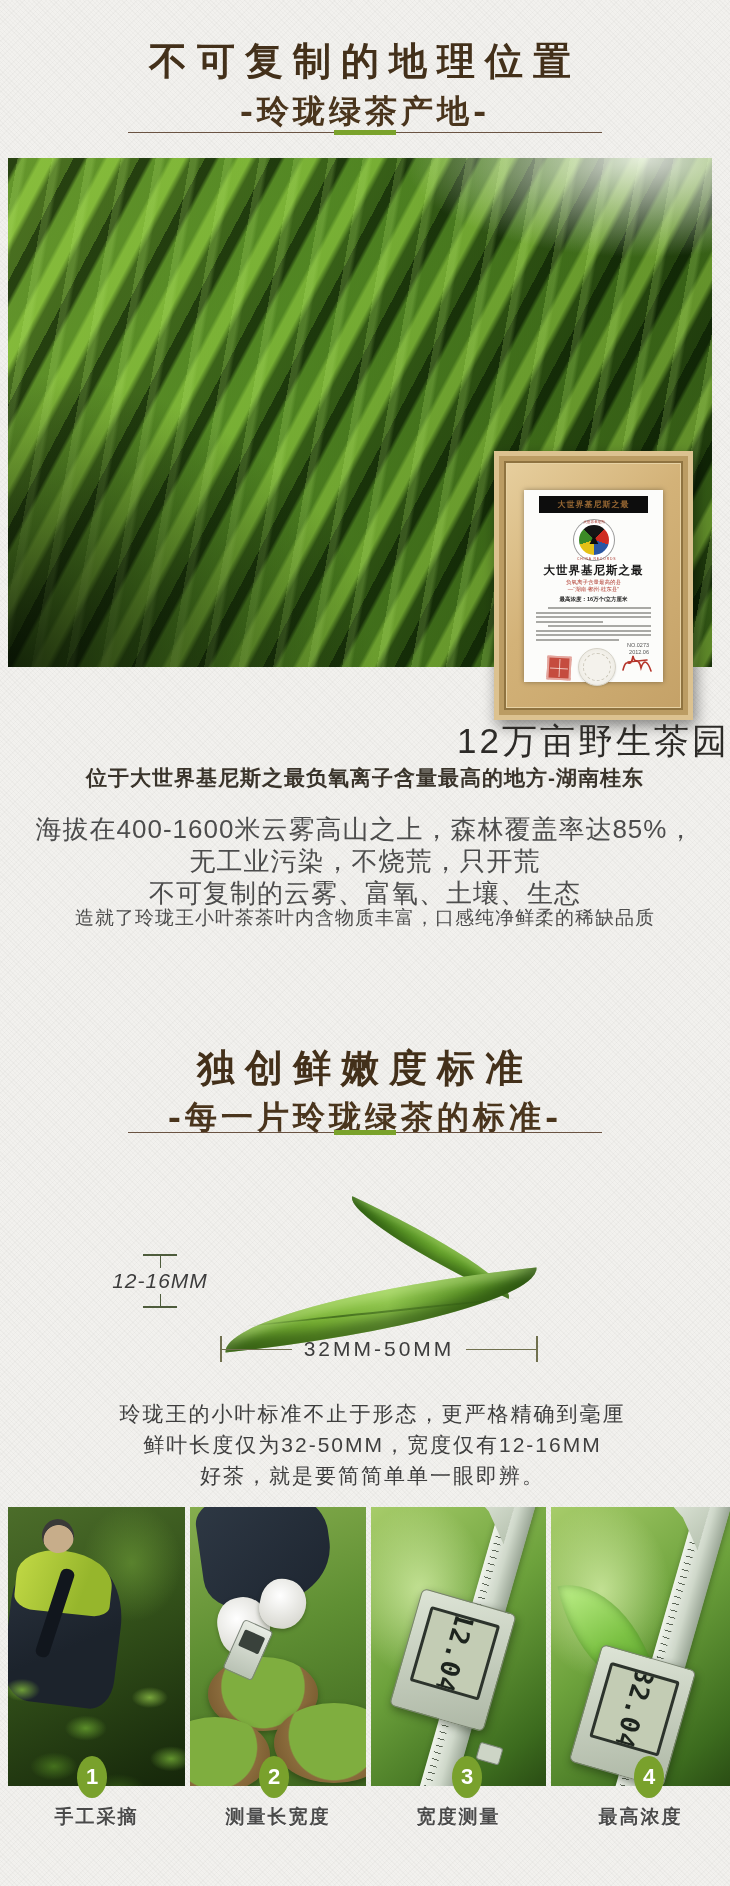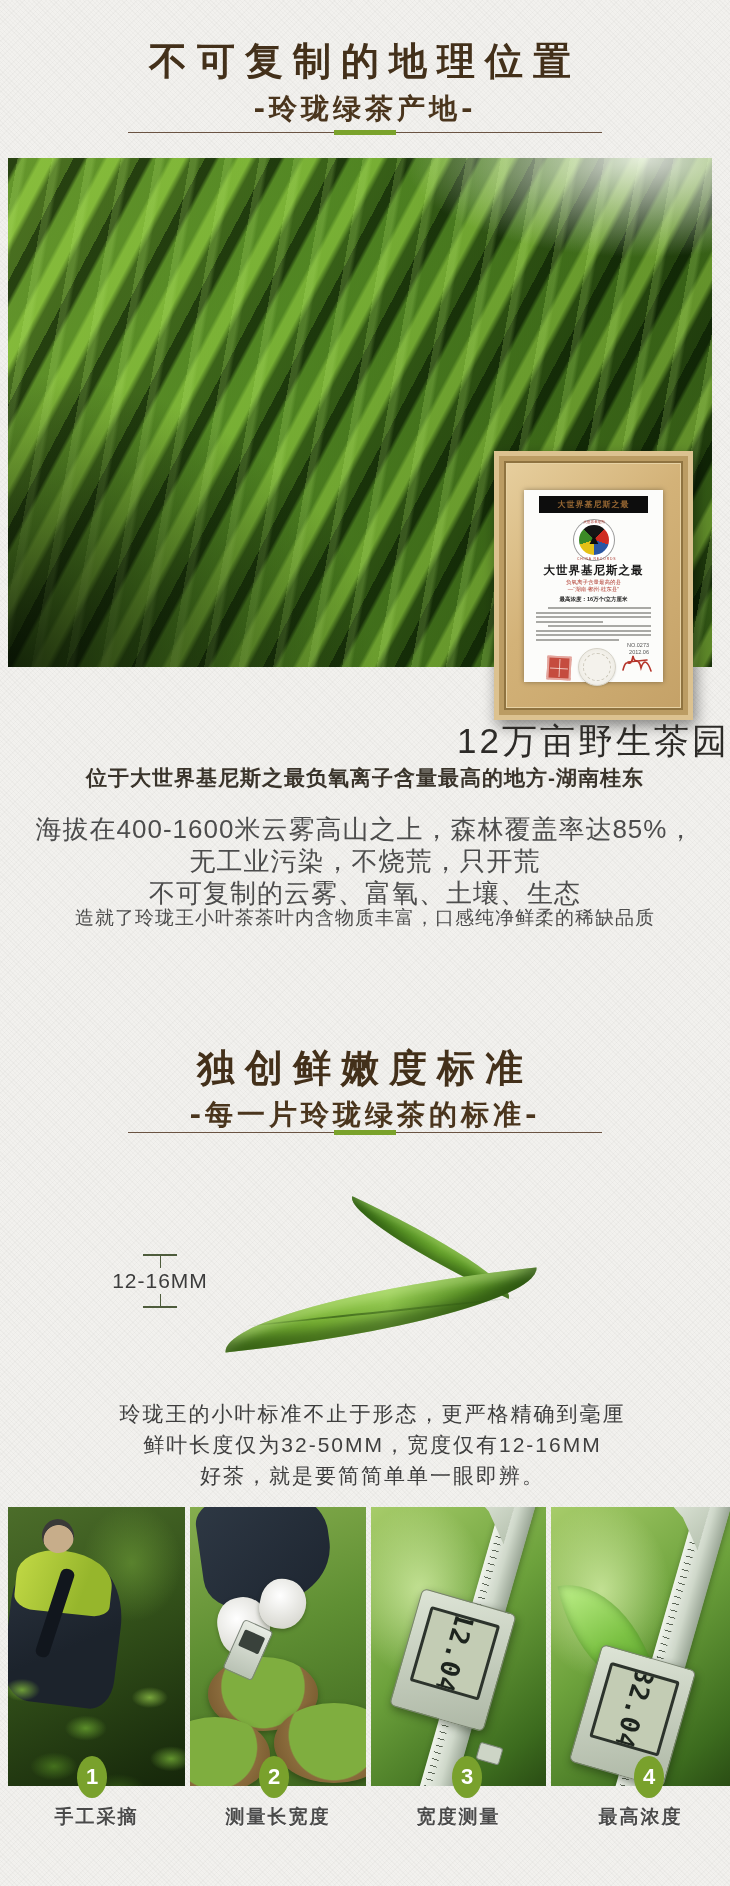--- a/index.html
+++ b/index.html
@@ -17,21 +17,21 @@
 
   
   .brush-title{
     position:absolute;left:0;right:0;text-align:center;
     font-family:"DejaVu Serif","Liberation Serif",serif;
     font-weight:bold;color:#43301a;font-size:38px;letter-spacing:10px;
   }
   .brush-sub{
     position:absolute;left:0;right:0;text-align:center;
     font-family:"DejaVu Serif","Liberation Serif",serif;
-    font-weight:bold;color:#4a351d;font-size:28px;letter-spacing:4px;
+    font-weight:bold;color:#4a351d;font-size:32px;letter-spacing:4px;
   }
   .divider{position:absolute;left:128px;width:474px;border-top:1px solid #6a5342;}
   .divider .chip{position:absolute;left:50%;top:-3px;transform:translateX(-50%);
     width:62px;height:5px;background:#7aa22b;}
 
   
   .terrace{
     position:absolute;left:8px;top:158px;width:704px;height:509px;overflow:hidden;
     background:
       repeating-linear-gradient(118deg,
@@ -146,21 +146,21 @@
     box-shadow:inset 0 -6px 8px rgba(18,48,4,0.45), inset 0 4px 6px rgba(210,245,150,0.35);
   }
 
   
   .vmeasure{
     position:absolute;left:100px;top:1254px;width:120px;height:70px;
     display:flex;flex-direction:column;align-items:center;
   }
   .vtick{width:34px;height:2px;background:#4e5c3c;}
   .vstem{width:1px;height:12px;background:#4e5c3c;}
-  .vlabel{font-size:21px;color:#3c3c3c;letter-spacing:1px;line-height:26px;}
+  .vlabel{font-size:21px;color:#3c3c3c;letter-spacing:1px;line-height:26px;font-style:italic;}
   .hmeasure{
     position:absolute;left:220px;top:1336px;width:318px;height:26px;
     display:flex;align-items:center;
   }
   .htick{width:2px;height:26px;background:#70704e;}
   .hline{flex:1;height:1px;background:#70704e;}
   .hlabel{margin:0 12px;font-size:21px;color:#3c3c3c;letter-spacing:3px;white-space:nowrap;}
   .para2{position:absolute;left:0;right:0;text-align:center;color:#3e3e3e;
     font-size:21px;letter-spacing:2px;padding-left:15px;}
 
@@ -323,20 +323,27 @@
   </div>
 
   <div class="vmeasure">
     <span class="vtick"></span>
     <span class="vstem"></span>
     <span class="vlabel">12-16MM</span>
     <span class="vstem"></span>
     <span class="vtick"></span>
   </div>
 
+  <div class="hmeasure">
+    <span class="htick"></span>
+    <span class="hline"></span>
+    <span class="hlabel">32MM-50MM</span>
+    <span class="hline"></span>
+    <span class="htick"></span>
+  </div>
 
   <div class="para2" style="top:1400px">玲珑王的小叶标准不止于形态，更严格精确到毫厘</div>
   <div class="para2" style="top:1431px">鲜叶长度仅为32-50MM，宽度仅有12-16MM</div>
   <div class="para2" style="top:1462px">好茶，就是要简简单单一眼即辨。</div>
 
   <div class="shot c1">
     <div class="picker-body"></div>
     <div class="picker-vest"></div>
     <div class="picker-head"></div>
     <div class="picker-strap"></div>

